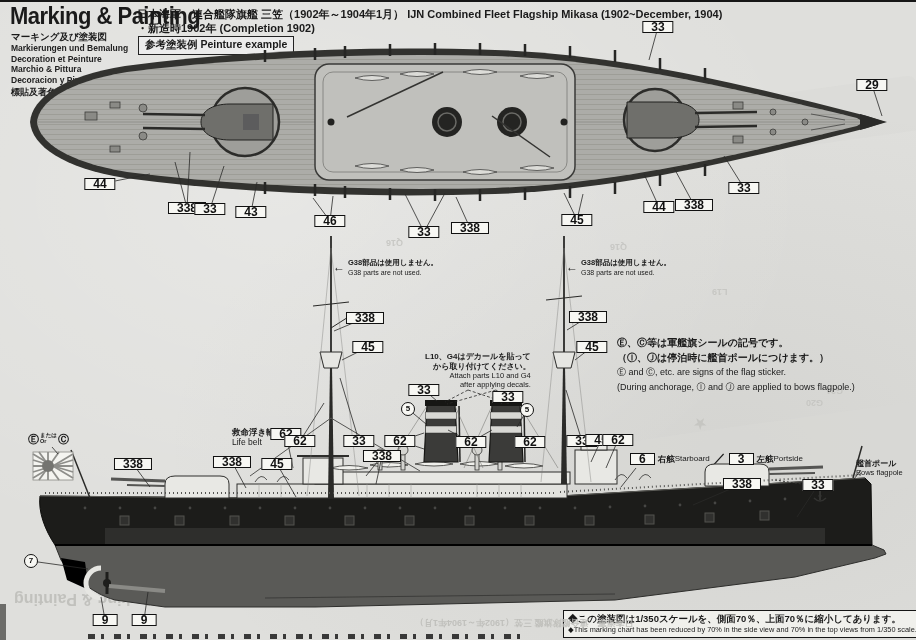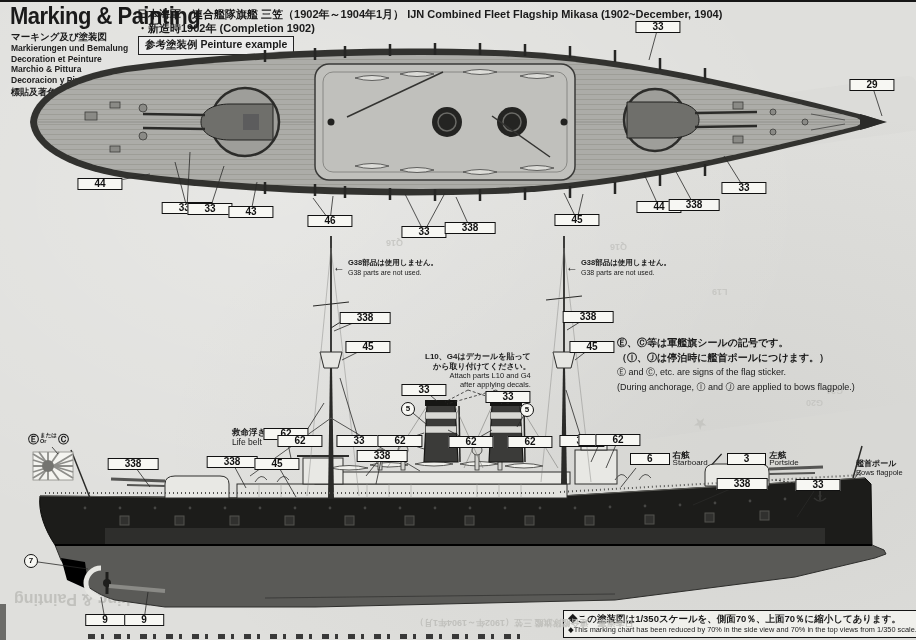--- a/index.html
+++ b/index.html
@@ -35,35 +35,35 @@
   .flag-note{left:617px;top:336px;line-height:14.5px;}
   .flag-note .jp{font-size:10px;font-weight:bold;display:block;}
   .flag-note .en{font-size:9px;display:block;}
   .ensign-label{left:28px;top:432px;display:flex;align-items:flex-start;gap:1px;font-weight:bold;}
   .ensign-label .big{font-size:11px;}
   .ensign-label .mid{display:flex;flex-direction:column;font-size:5.5px;line-height:5.5px;margin-top:1px;}
   .lifebelt-label{left:232px;top:427px;line-height:10px;}
   .lifebelt-label .jp{font-size:8.5px;font-weight:bold;display:block;}
   .lifebelt-label .en{font-size:8.5px;display:block;}
   .sp-label{left:630px;top:450px;display:flex;align-items:center;gap:3px;}
-  .sp-label .col{display:flex;flex-direction:column;line-height:8.5px;}
+  .sp-label .col{display:flex;flex-direction:row;line-height:8.5px;}
   .sp-label .jp{font-size:8.5px;font-weight:bold;}
   .sp-label .en{font-size:8px;}
   .sp-label .slash{font-size:13px;font-weight:bold;}
   .bowpole-label{left:856px;top:459px;line-height:9px;}
   .bowpole-label .jp{font-size:8px;font-weight:bold;display:block;}
   .bowpole-label .en{font-size:7.5px;display:block;}
   .footer-box{left:563px;top:610px;width:344px;border:1.5px solid #151515;background:#f0f0ec;
     padding:2px 4px;line-height:11px;}
   .footer-box .jp{font-size:9.5px;font-weight:bold;display:block;white-space:nowrap;}
   .footer-box .en{font-size:7.6px;display:block;white-space:nowrap;transform:scaleX(.97);transform-origin:left;}
   
   .chip{position:absolute;transform:translate(-50%,-50%);z-index:8;
     background:#f7f7f3;border:1.1px solid #111;color:#111;
-    font-size:10px;font-weight:bold;line-height:10px;padding:0 16px;text-align:center;}
+    font-size:12px;font-weight:bold;line-height:10px;padding:0 8px;text-align:center;}
   .chip.circle{border-radius:50%;width:12px;height:12px;line-height:12px;padding:0;font-size:8px;}
   
   svg.layer{position:absolute;z-index:2;}
   #leader-svg{position:absolute;left:0;top:0;z-index:6;pointer-events:none;}
   .note,.label-layer{z-index:9;}
   
   .bleed{color:#bcbcb8;transform:rotate(180deg);opacity:.85;z-index:1;filter:blur(.3px);white-space:nowrap;}
   .bleed.small{font-size:9px;font-weight:bold;color:#c4c4c0;}
   .swath{background:#d8d8d5;opacity:.6;transform:rotate(-8deg);z-index:0;border-radius:8px;}
   .edge-top{left:0;top:0;width:916px;height:2px;background:#161616;z-index:10;}

